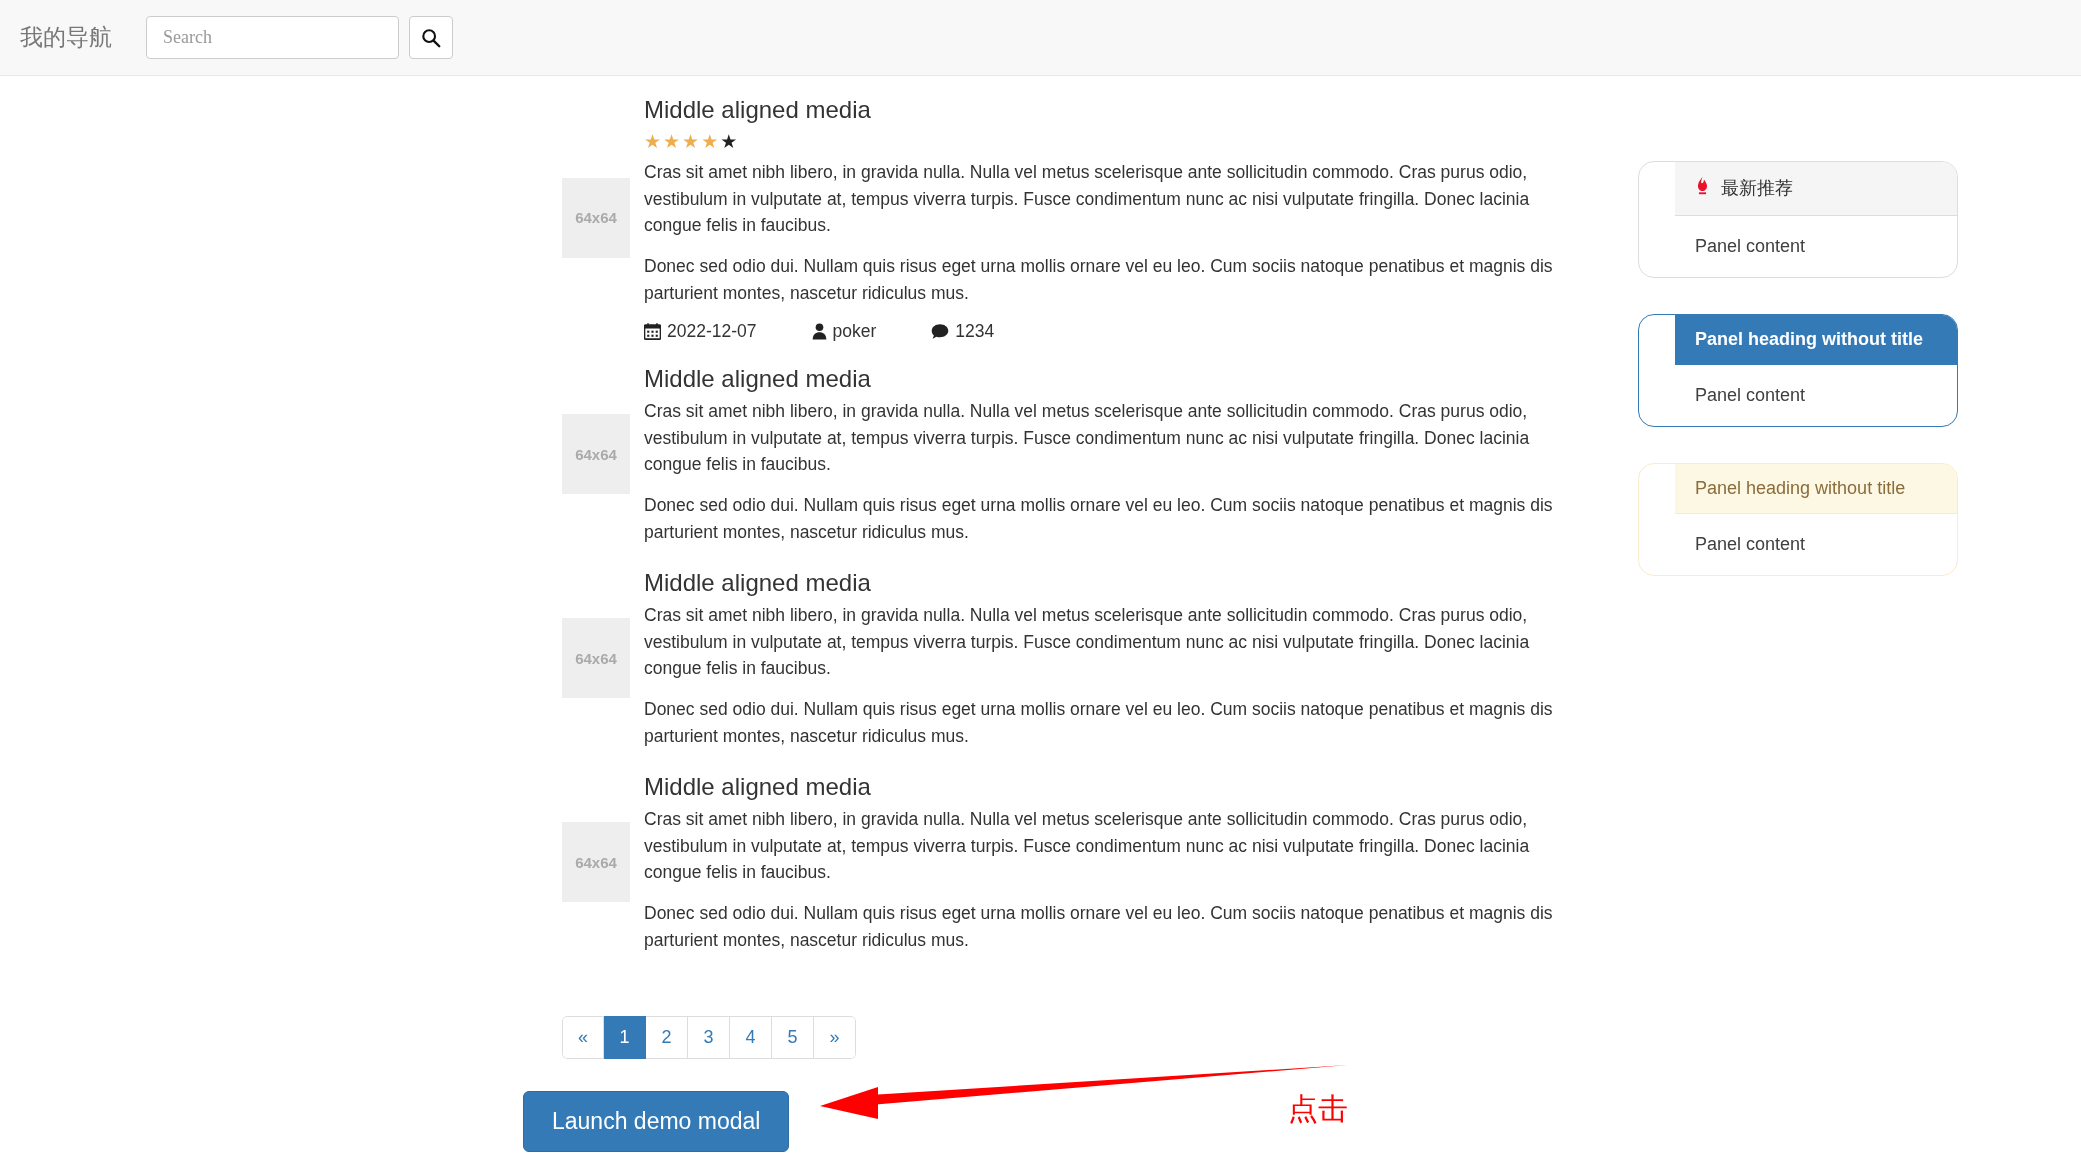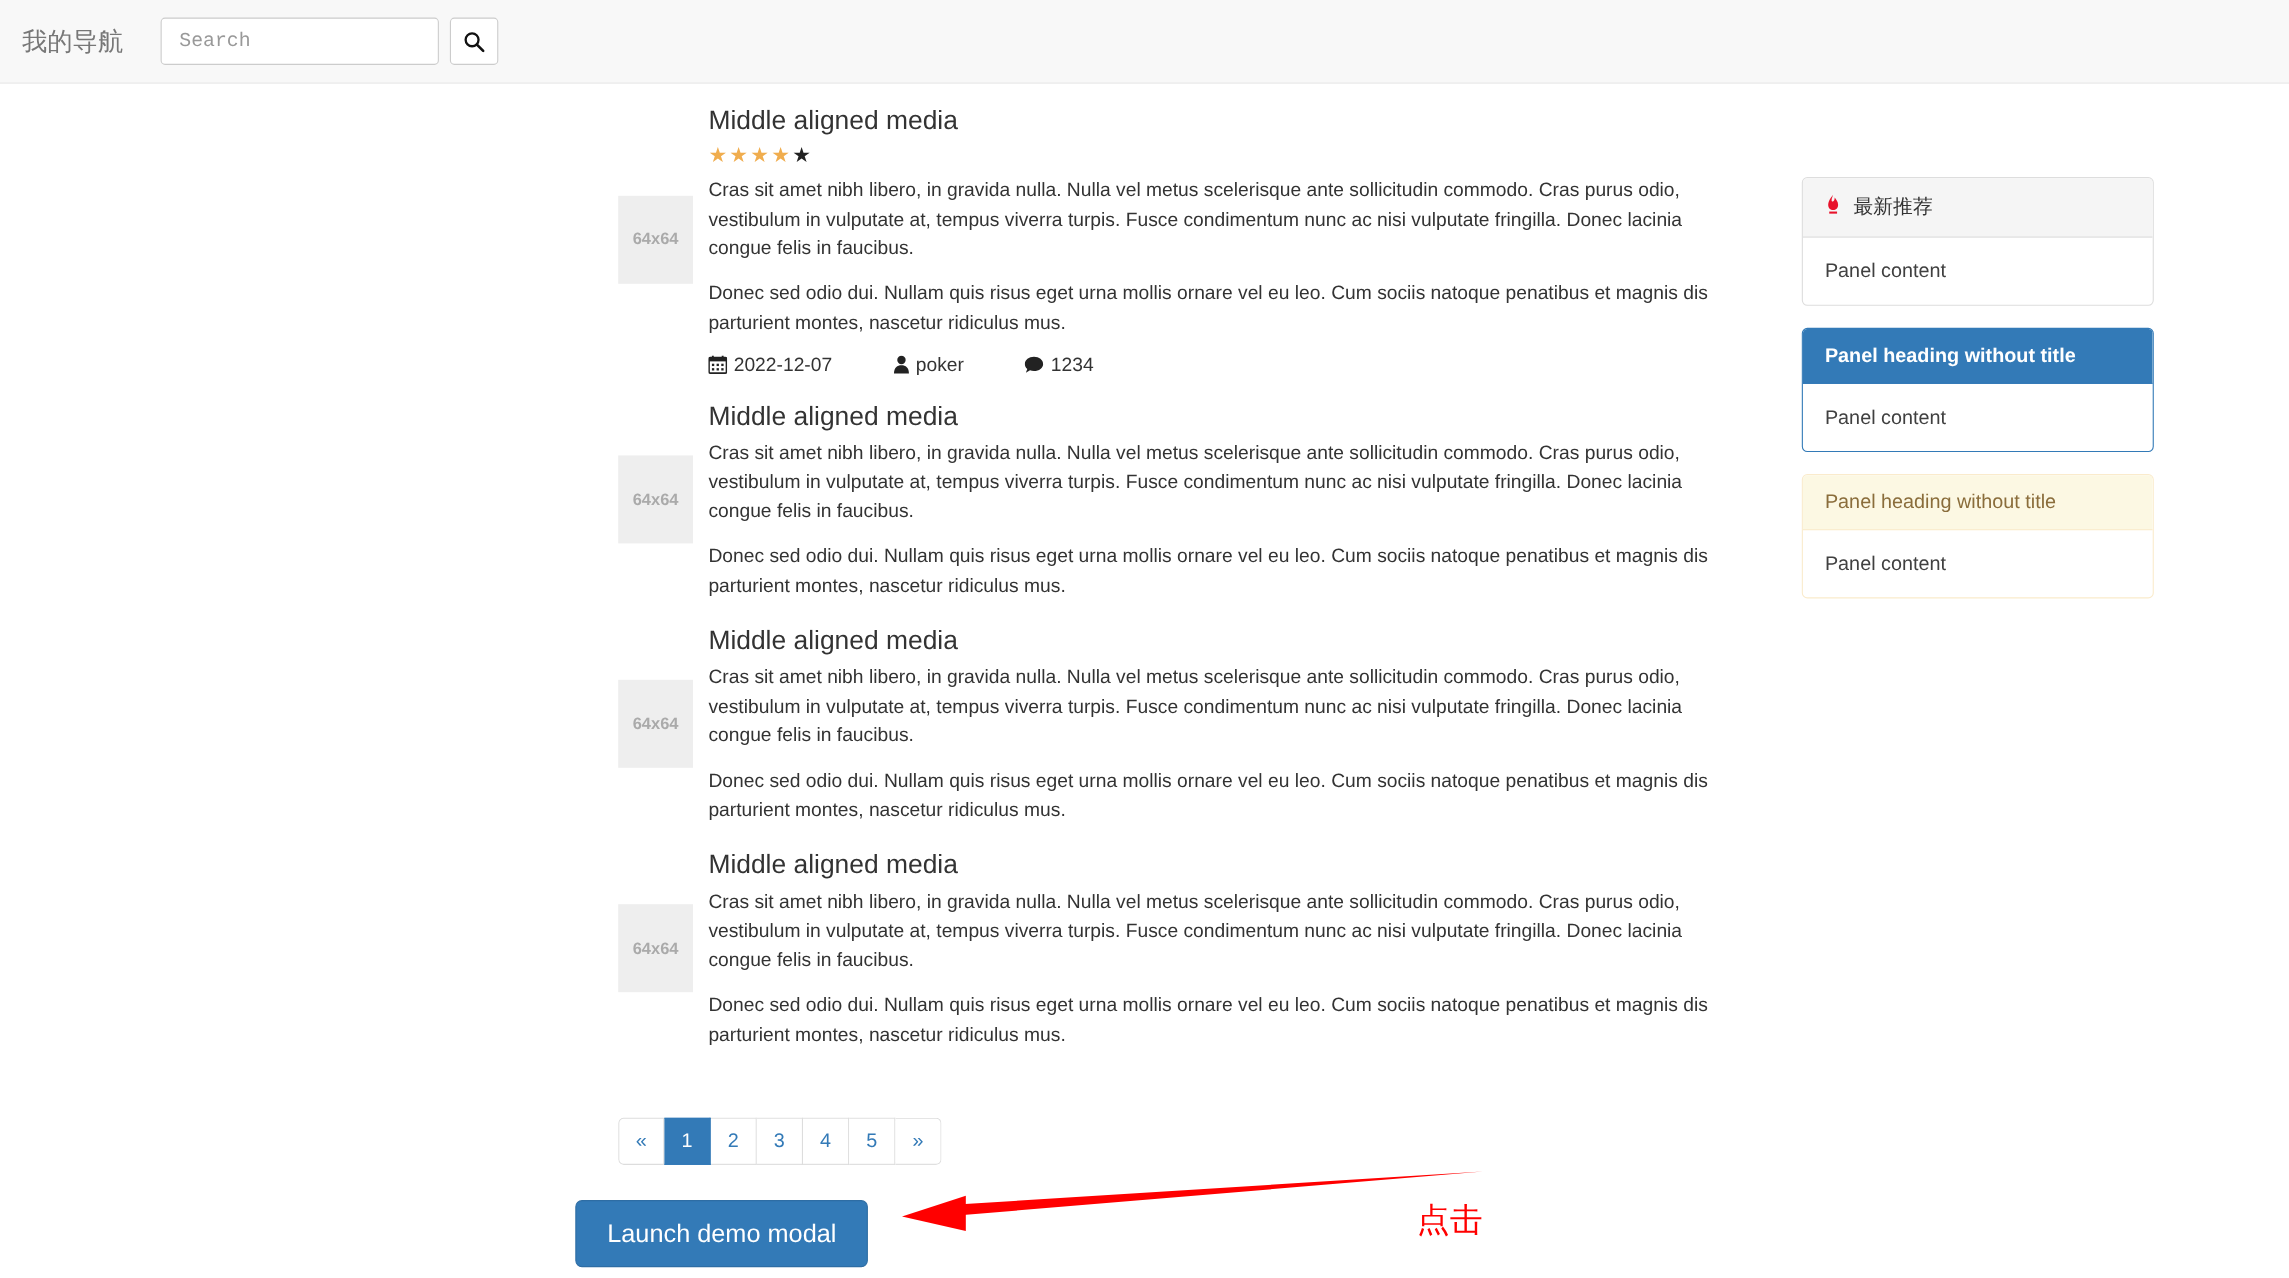--- a/index.html
+++ b/index.html
@@ -59,21 +59,21 @@
   }
   .search-input {
     width: 253px; height: 43px;
     padding: 6px 16px;
     font-size: 18px;
     color: #555;
     background: #fff;
     border: 1px solid #ccc;
     border-radius: 4px;
     outline: none;
-    font-family: Liberation Mono, monospace;
+    font-family: Liberation Serif, serif;
   }
   .search-input::placeholder { color: #999; }
   .search-btn {
     width: 44px; height: 43px;
     display: flex; align-items: center; justify-content: center;
     background: #fff;
     border: 1px solid #ccc;
     border-radius: 4px;
     cursor: pointer;
     padding: 0;
@@ -229,23 +229,24 @@
   
   .side-col {
     position: absolute;
     left: 1638px;
     top: 85px;
     width: 320px;
   }
   .panel {
     background: #fff;
     border: 1px solid #ddd;
-    border-radius: 5px;
-    margin-bottom: 20px;
+    border-radius: 16px;
+    margin-bottom: 36px;
     overflow: hidden;
+    padding-left: 36px;
   }
   .panel-heading {
     padding: 14px 20px;
     font-size: 18px;
     border-bottom: 1px solid transparent;
   }
   .panel-default > .panel-heading {
     background: #f5f5f5;
     color: #333;
     border-bottom-color: #ddd;

